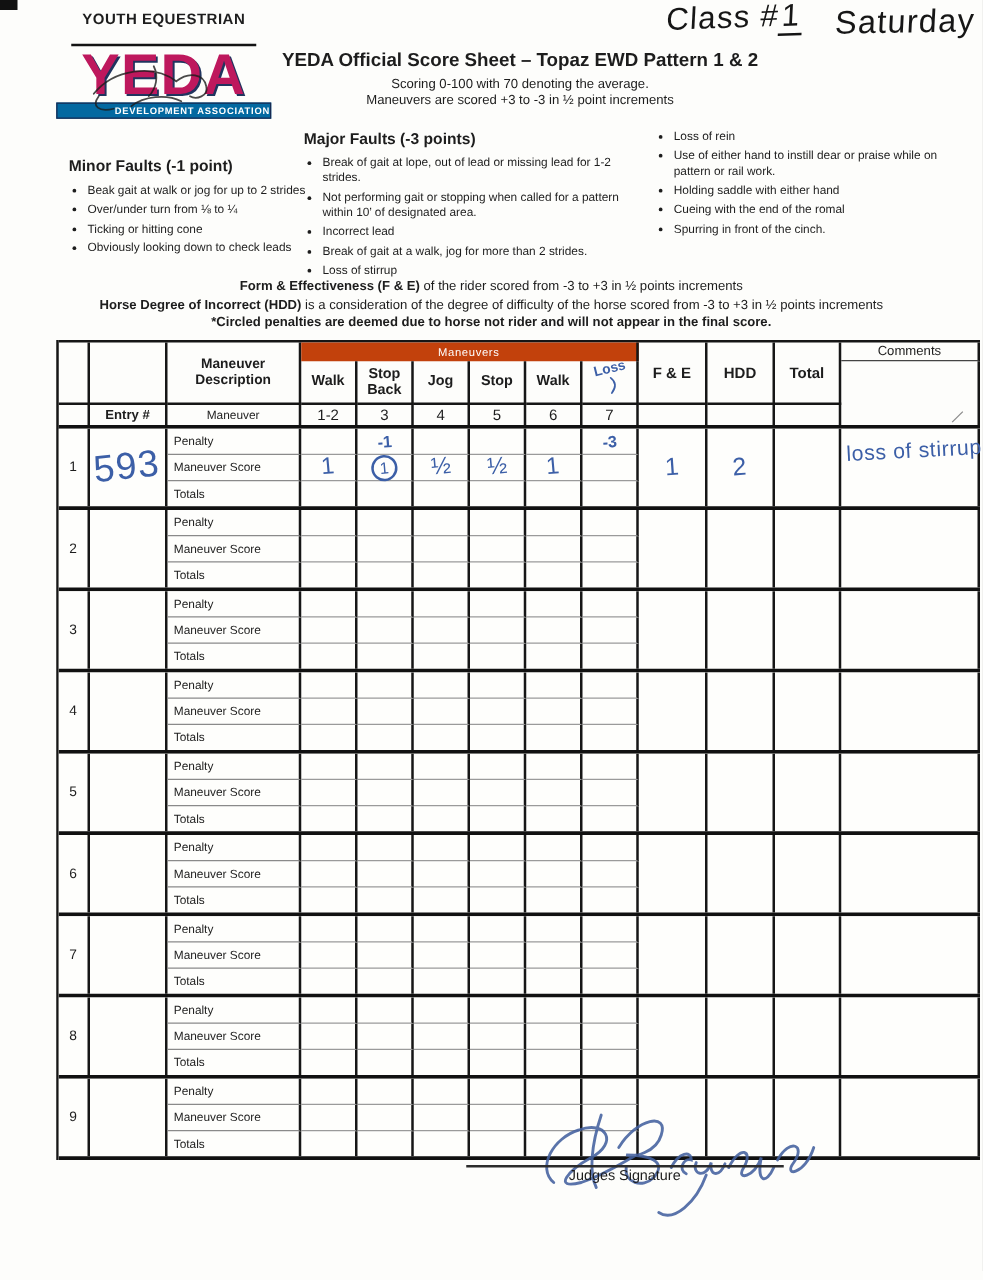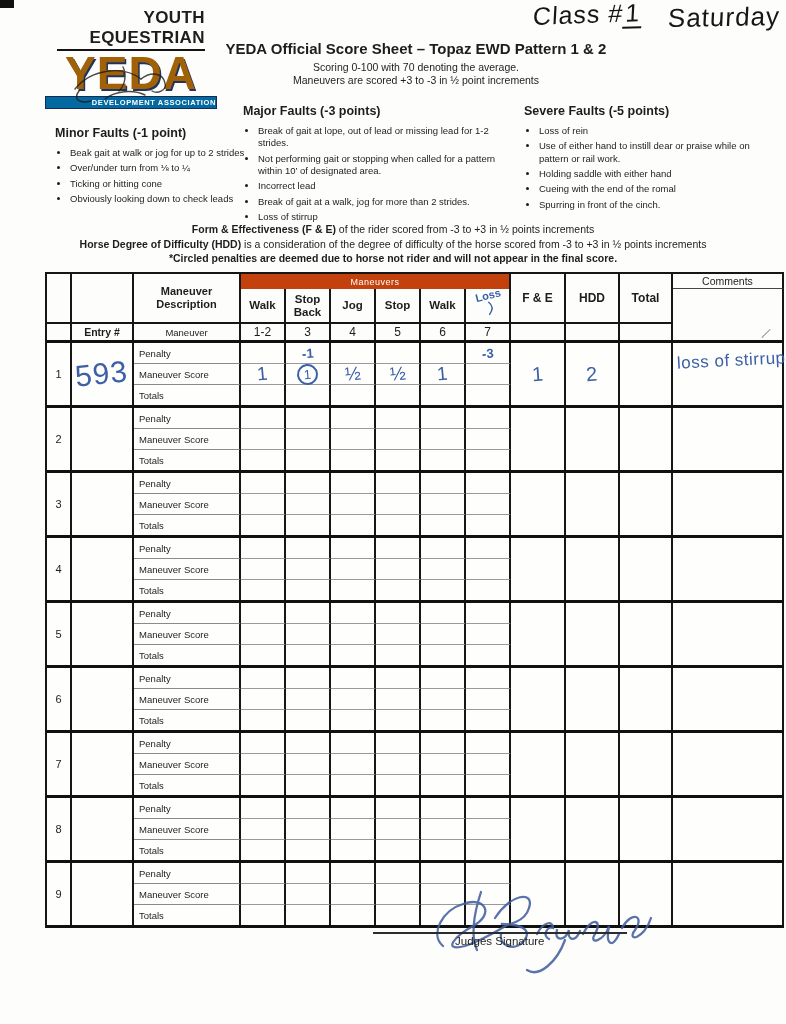--- a/index.html
+++ b/index.html
@@ -1,23 +1,23 @@
 <!DOCTYPE html>
 <html><head>
 <meta charset="utf-8">
 <style>
   html,body{margin:0;padding:0;background:#e8e8e6;}
   .page{position:relative;width:786px;height:1024px;background:#fdfdfb;overflow:hidden;
         font-family:"Liberation Sans",sans-serif;color:#1d1d1d;}
   
   .artifact{position:absolute;left:0;top:0;width:14px;height:8px;background:#111;}
   .logo{position:absolute;left:45px;top:8px;width:172px;}
-  .logo-top{font-size:17px;font-weight:bold;text-align:right;letter-spacing:.4px;
-            border-bottom:2.5px solid #131313;padding-bottom:1px;width:86%;margin:0 auto;}
-  .logo-main{position:relative;font-size:46px;font-weight:800;color:#a16207;text-align:center;
+  .logo-top{font-size:12px;font-weight:bold;text-align:center;letter-spacing:.4px;
+            border-bottom:2.5px solid #131313;padding-bottom:13px;width:86%;margin:0 auto;}
+  .logo-main{position:relative;font-size:46px;font-weight:800;color:#be185d;text-align:center;
              line-height:.98;letter-spacing:1px;text-shadow:1.5px 1.5px 0 #20345f;}
   .logo-horse{position:absolute;left:8px;top:6px;}
   .logo-bottom{background:#0369a1;color:#fff;font-size:7.5px;font-weight:bold;text-align:right;
                border:1.5px solid #172a52;padding:1px 0;letter-spacing:.6px;}
   .title-block{position:absolute;left:198px;top:36px;width:436px;text-align:center;}
   .doc-title{font-size:15px;font-weight:bold;margin:4px;}
   .doc-sub{font-size:10px;font-weight:bold;font-style:italic;margin:1px 0 4px 0;}
   .doc-line{font-size:10.5px;margin:0;line-height:1.25;}
   .hand{color:#3c5fa7;}
   .hand-black{color:#161616;}
@@ -126,33 +126,32 @@
     <h2>Major Faults (-3 points)</h2>
     <ul>
       <li>Break of gait at lope, out of lead or missing lead for 1-2 strides.</li>
       <li>Not performing gait or stopping when called for a pattern within 10’ of designated area.</li>
       <li>Incorrect lead</li>
       <li>Break of gait at a walk, jog for more than 2 strides.</li>
       <li>Loss of stirrup</li>
     </ul>
   </div>
   <div class="faults f-severe">
-    <h2>Severe Faults (-5 points)</h2>
     <ul>
       <li>Loss of rein</li>
       <li>Use of either hand to instill dear or praise while on pattern or rail work.</li>
       <li>Holding saddle with either hand</li>
       <li>Cueing with the end of the romal</li>
       <li>Spurring in front of the cinch.</li>
     </ul>
   </div>
 
   <div class="notes">
     <div><b>Form &amp; Effectiveness (F &amp; E)</b><span> of the rider scored from -3 to +3 in ½ points increments</span></div>
-    <div><b>Horse Degree of Difficulty (HDD)</b><span> is a consideration of the degree of difficulty of the horse scored from -3 to +3 in ½ points increments</span></div>
+    <div><b>Horse Degree of Incorrect (HDD)</b><span> is a consideration of the degree of difficulty of the horse scored from -3 to +3 in ½ points increments</span></div>
     <div><b>*Circled penalties are deemed due to horse not rider and will not appear in the final score.</b></div>
   </div>
 
   <div class="tbl">
 
     <div class="h-grid">
       <div class="cell c1 r13 bb2"></div>
       <div class="cell c2 r13 bb2"></div>
       <div class="cell c3 r13 bb2 desc-h">Maneuver Description</div>
       <div class="cell c49 r1 banner">Maneuvers</div>

